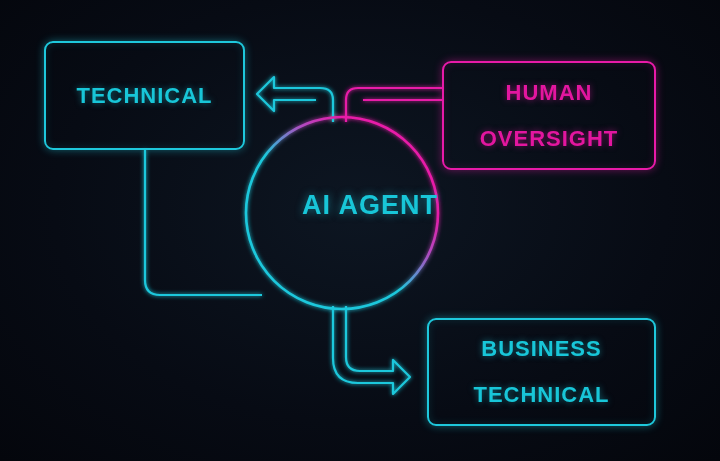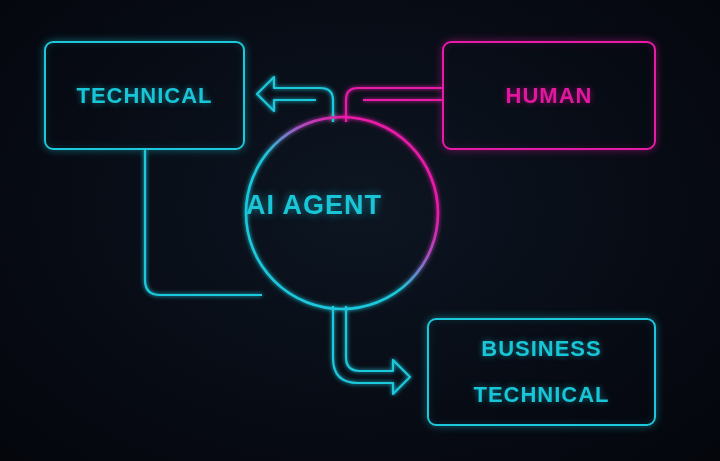--- a/index.html
+++ b/index.html
@@ -13,24 +13,24 @@
   svg.wires { position: absolute; left: 0; top: 0; }
   .box {
     position: absolute; box-sizing: border-box;
     border: 2px solid; border-radius: 9px;
     display: flex; flex-direction: column; align-items: center; justify-content: center;
     font-weight: bold; font-size: 22px; letter-spacing: 1px; line-height: 30px;
     text-align: center;
     gap: 16px;
   }
   .cyan { border-color: #1ec8dc; color: #18c6d8; box-shadow: 0 0 8px rgba(30,200,220,0.45), inset 0 0 8px rgba(30,200,220,0.15); text-shadow: 0 0 6px rgba(30,200,220,0.5); }
-  .pink { border-color: #e81aa8; color: #e3169f; box-shadow: 0 0 8px rgba(232,26,168,0.45), inset 0 0 8px rgba(232,26,168,0.15); text-shadow: 0 0 6px rgba(232,26,168,0.5); }
+  .pink { border-color: #e81aa8; color: #e3169f; box-shadow: 0 0 8px rgba(232,26,168,0.45), inset 0 0 8px rgba(232,26,168,0.15); text-shadow: 0 0 6px rgba(232,26,168,0.5); margin-top: 20px; }
   .center-label {
     position: absolute; left: 246px; top: 187px; width: 192px;
-    text-align: left; font-weight: bold; font-size: 27px; line-height: 36px;
+    text-align: right; font-weight: bold; font-size: 27px; line-height: 36px;
     letter-spacing: 1px; color: #18c6d8; text-shadow: 0 0 8px rgba(30,200,220,0.55);
   }
 </style>
 </head>
 <body>
 
 <div class="stage">
   <svg class="wires" width="720" height="461" viewBox="0 0 720 461">
     <defs>
       <linearGradient id="ring" x1="0" y1="1" x2="1" y2="0">
@@ -63,20 +63,21 @@
       <circle cx="342" cy="213" r="96" stroke="url(#ring)" stroke-width="2.6"></circle>
     </g>
   </svg>
 
   <div class="box cyan" style="left:44px; top:41px; width:201px; height:109px;">
     <span>TECHNICAL</span>
   </div>
 
   <div class="box pink" style="left:442px; top:41px; width:214px; height:109px;">
     <span>HUMAN</span>
+    <span>OVERSIGHT</span>
   </div>
 
   <div class="box cyan" style="left:427px; top:318px; width:229px; height:108px;">
     <span>BUSINESS</span>
     <span>TECHNICAL</span>
   </div>
 
   <div class="center-label">
     <div>AI AGENT</div>
   </div>

